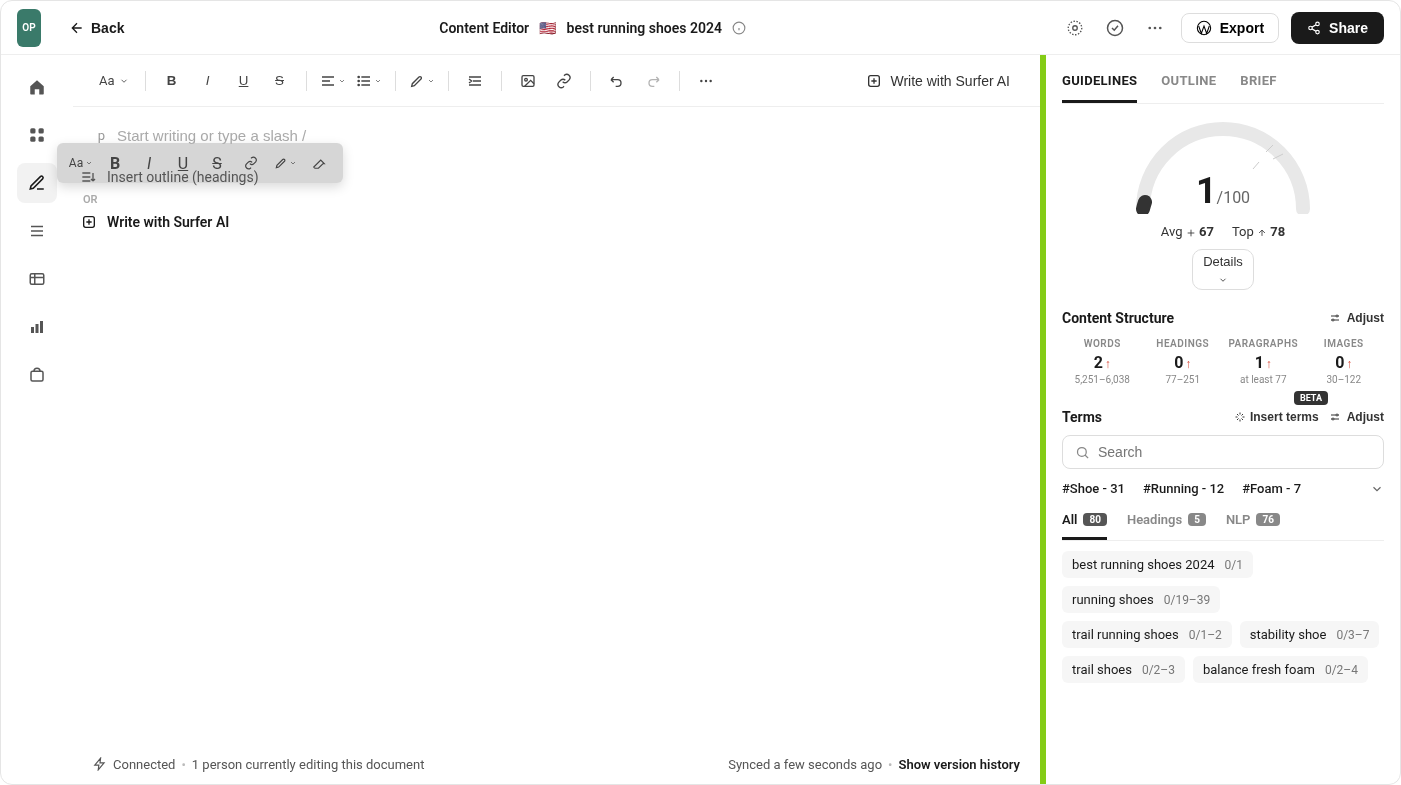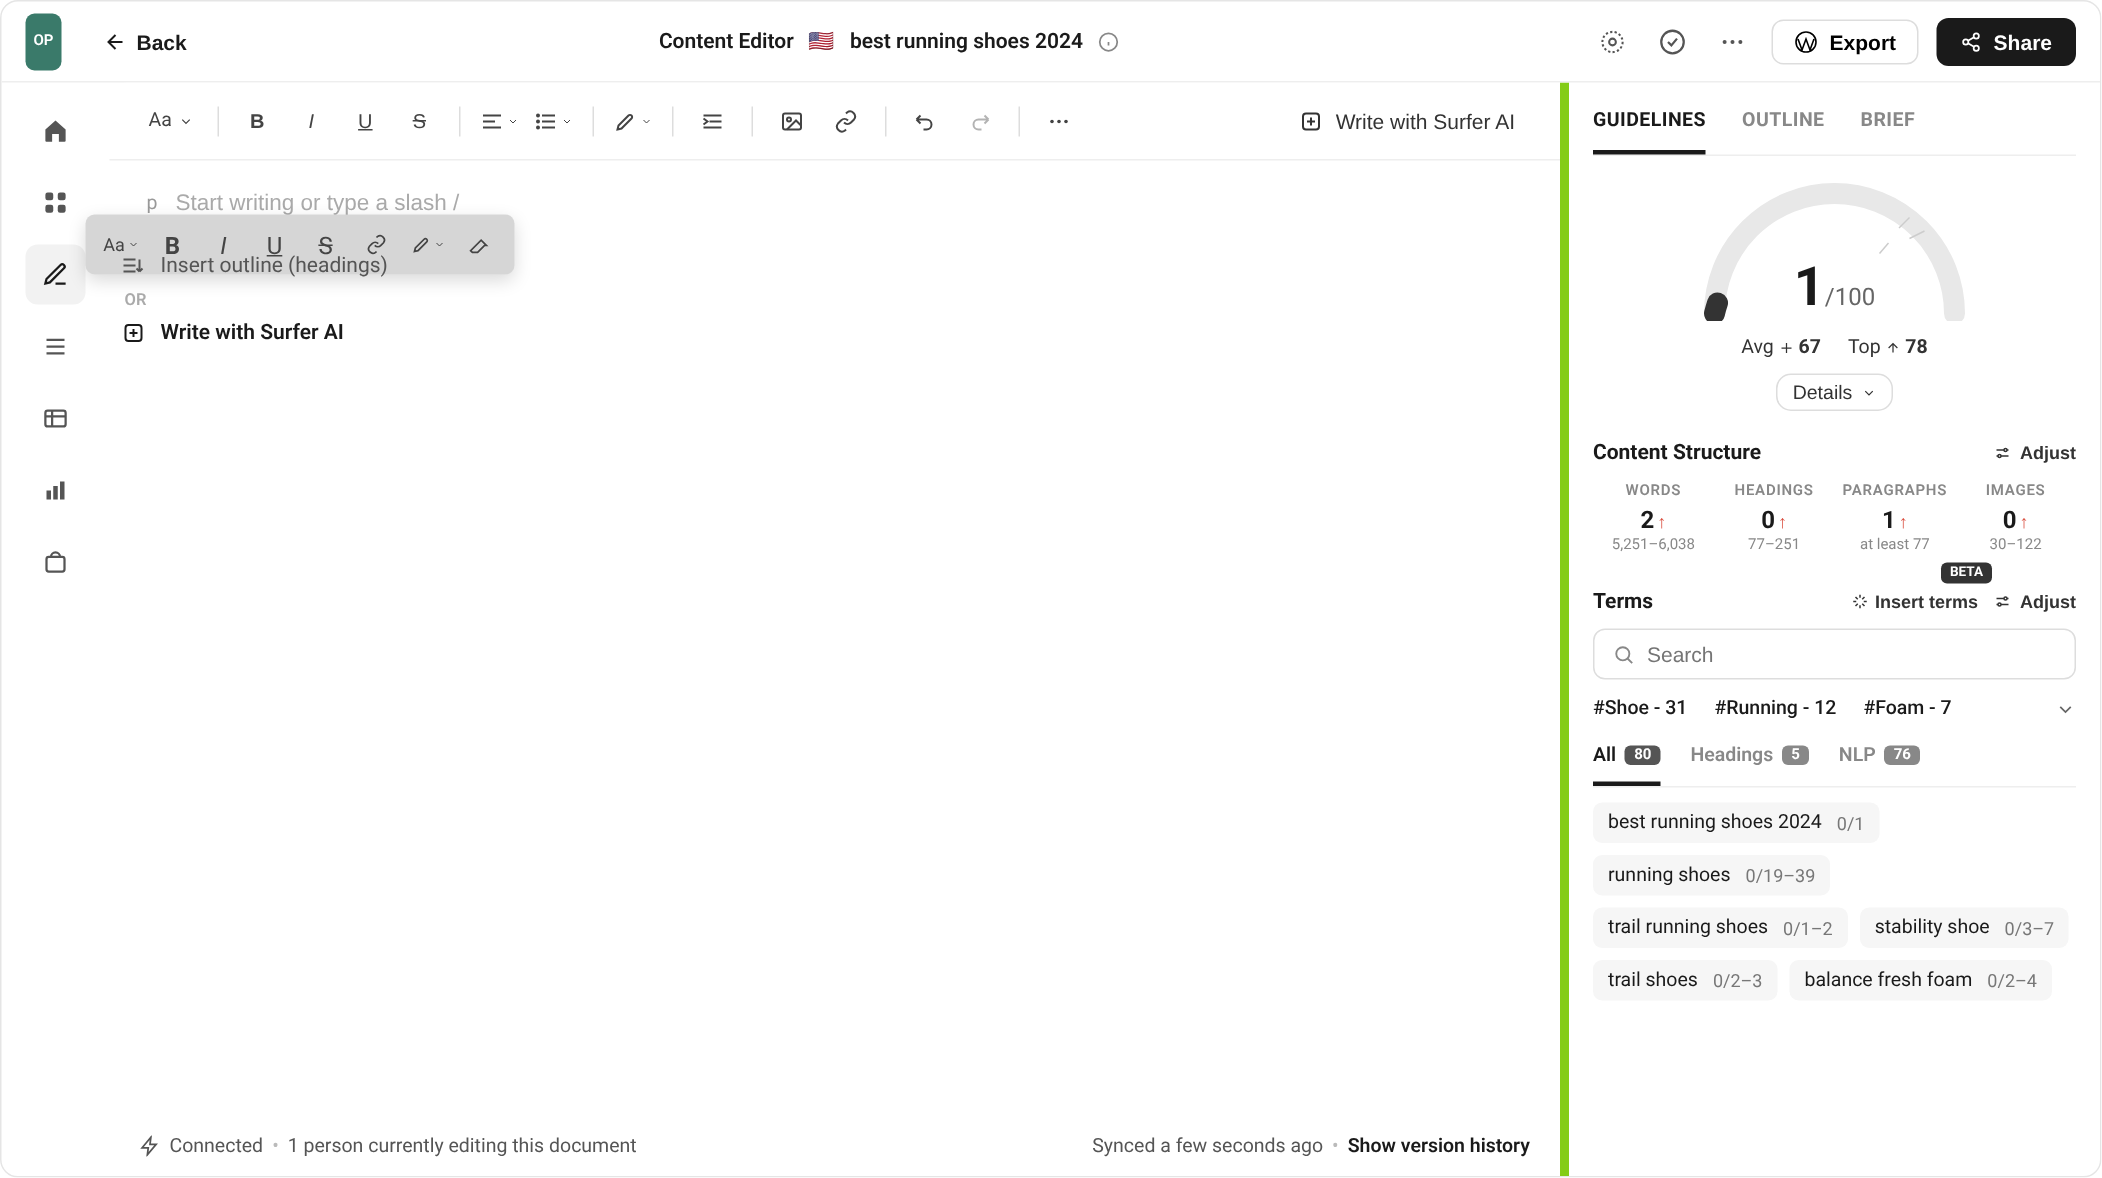--- a/index.html
+++ b/index.html
@@ -60,21 +60,21 @@
 .rtab.active { color: #1a1a1a; border-bottom-color: #1a1a1a; }
 
 .section-title { font-size: 14px; font-weight: 700; margin-top: 18px; display: flex; align-items: center; gap: 6px; }
 .score-gauge { display: flex; flex-direction: column; align-items: center; margin-top: 10px; }
 .gauge { position: relative; width: 200px; height: 100px; }
 .gauge svg { width: 200px; height: 100px; }
 .gauge-text { position: absolute; left: 0; right: 0; bottom: 2px; text-align: center; }
 .gauge-text .num { font-size: 36px; font-weight: 700; }
 .gauge-text .den { font-size: 16px; color: #666; }
 .score-sub { font-size: 13px; color: #333; margin-top: 10px; display: flex; gap: 18px; }
-.details-btn { margin: 10px auto 0; display: flex; align-items: center; gap: 6px; font-size: 13px; color: #333; background: none; border: 1px solid #ddd; border-radius: 10px; padding: 4px 10px; cursor: pointer; }
+.details-btn { margin: 10px auto 0; display: flex; align-items: center; gap: 6px; font-size: 13px; color: #333; background: none; border: 1px solid #ddd; border-radius: 10px; padding: 4px 10px; cursor: pointer; flex-direction: column; }
 
 .section-head { display: flex; align-items: center; justify-content: space-between; margin-top: 20px; }
 .adjust-btn { display: flex; align-items: center; gap: 6px; font-size: 12px; font-weight: 600; color: #333; background: none; border: none; cursor: pointer; }
 
 .struct-grid { display: flex; justify-content: flex-end; margin-top: 12px; }
 .struct-item { text-align: center; flex: 1; }
 .struct-item .lab { font-size: 10px; font-weight: 600; letter-spacing: 0.5px; color: #888; }
 .struct-item .val { font-size: 16px; font-weight: 700; margin-top: 4px; }
 .struct-item .val .arr { color: #d94a3a; font-size: 12px; margin-left: 2px; }
 .struct-item .rng { font-size: 10px; color: #888; margin-top: 2px; }

